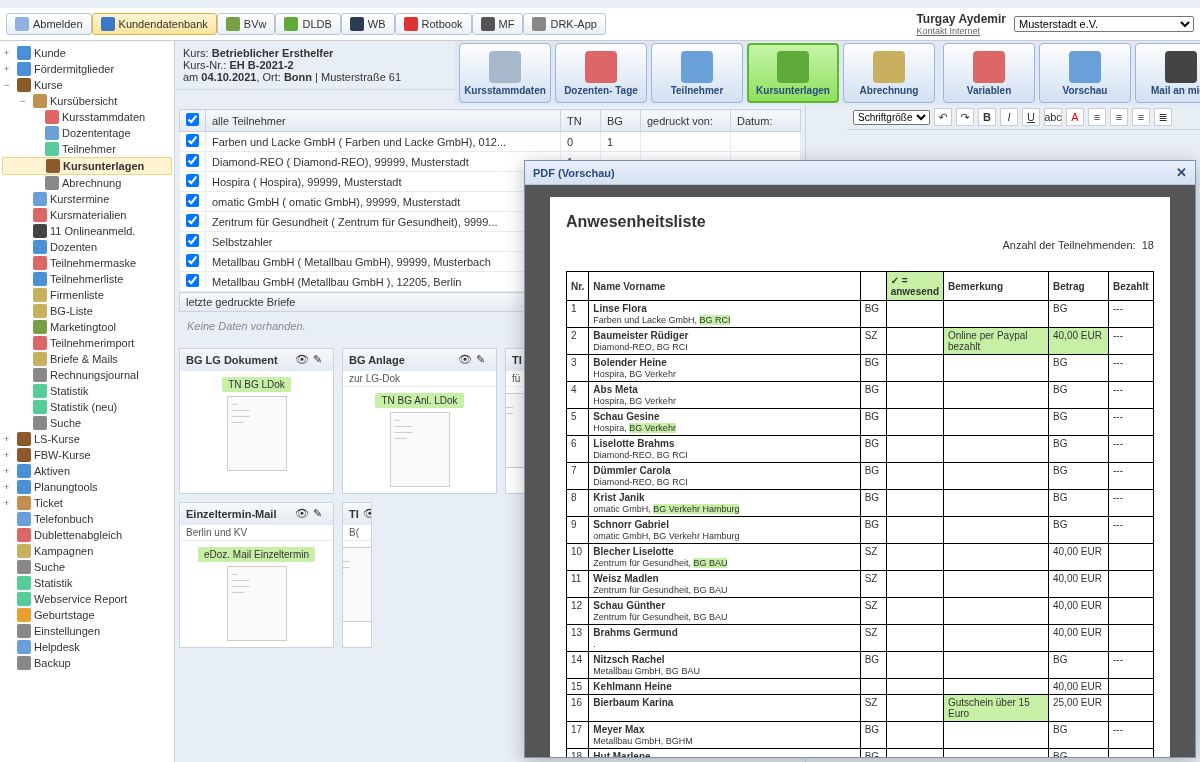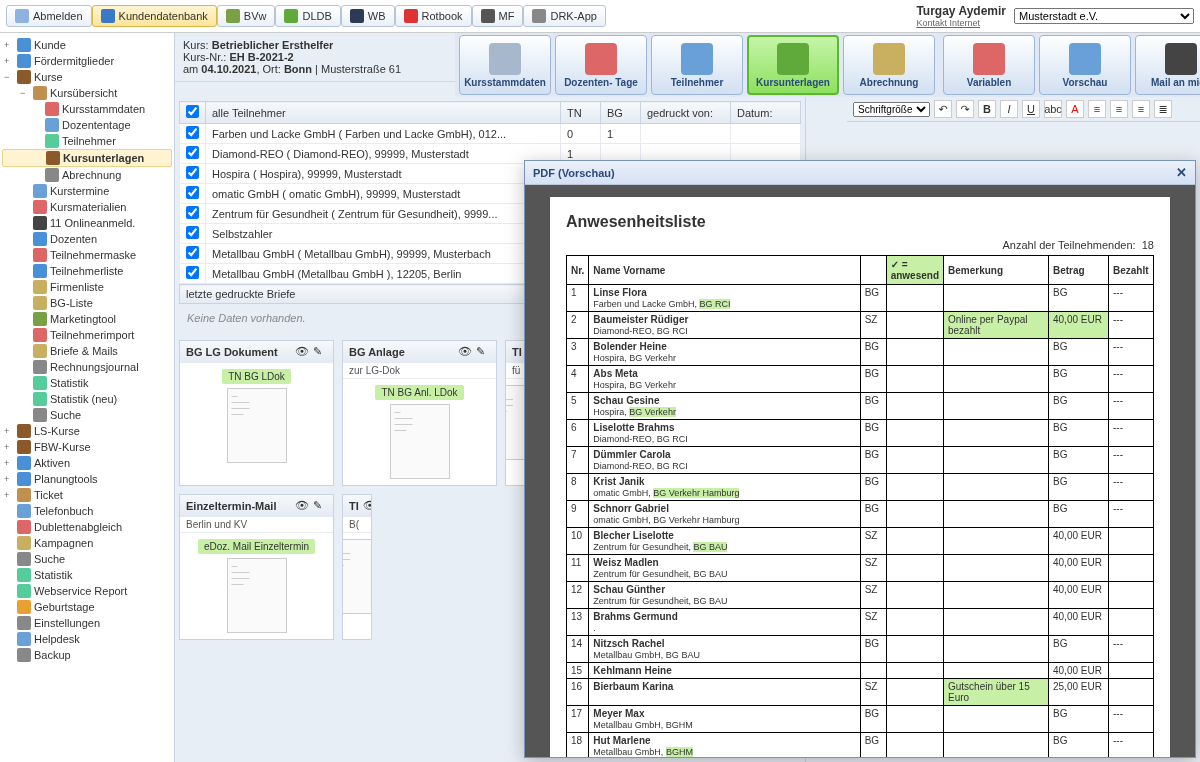--- a/index.html
+++ b/index.html
@@ -1,17 +1,17 @@
 <!DOCTYPE html>
 <html><head>
 <meta charset="utf-8">
 <style>
 * { box-sizing: border-box; margin: 0; padding: 0; }
 body { font-family: Arial, sans-serif; font-size: 11px; background: #e8eef5; color: #333; width:1200px; height:762px; overflow:hidden; position:relative;}
-.topbar { display:flex; align-items:center; gap:8px; padding:4px 6px; background:#fff; border-bottom:1px solid #ccc; }
+.topbar { display:flex; align-items:center; gap:8px; padding:4px 6px; background:#fff; border-bottom:1px solid #ccc;margin-top:8px; }
 .topbar .btn { border:1px solid #b8c5d6; background:linear-gradient(#fff,#eaf0f8); padding:3px 8px; border-radius:3px; display:inline-flex; align-items:center; gap:4px; cursor:pointer; font-size:11px;}
 .topbar .btn.sel { background:linear-gradient(#fef5d4,#fce49a); border-color:#d6b84a;}
 .topbar .btn .ic { width:14px; height:14px; display:inline-block; border-radius:2px;}
 .userblock { margin-left:auto; display:flex; align-items:center; gap:8px; }
 .userblock .nm { font-weight:bold; font-size:12px; }
 .userblock .sub { font-size:9px; color:#666;text-decoration:underline;}
 .userblock select { font-size:11px; width:180px;}
 .main { display:flex; height:calc(100% - 30px);}
 .sidebar { width:175px; background:#fff; border-right:1px solid #c8d2e0; overflow-y:auto; padding:4px 2px; font-size:11px;}
 .tree-item { display:flex; align-items:center; gap:3px; padding:1px 2px; cursor:pointer; white-space:nowrap;}
@@ -51,21 +51,21 @@
 .editbar { display:flex; gap:4px; padding:3px 6px; border-bottom:1px solid #c8d2e0; align-items:center; font-size:10px;margin-left:41px;}
 .editbar select{ font-size:10px;}
 .editbar .eb { width:18px; height:18px; border:1px solid #ccc; background:#fff; display:flex; align-items:center; justify-content:center; cursor:pointer; font-size:11px;}
 
 .pdf-window { position:absolute; left:524px; top:160px; width:672px; height:598px; border:1px solid #7a94b8; background:#fff; box-shadow:0 4px 18px rgba(0,0,0,0.25); display:flex; flex-direction:column; z-index:100;}
 .pdf-titlebar { background:linear-gradient(#eaf0fa,#d5e1f2); padding:4px 8px; font-weight:bold; color:#2a4a7a; display:flex; align-items:center; border-bottom:1px solid #b8c5d6;}
 .pdf-titlebar .x { margin-left:auto; cursor:pointer; font-size:13px;}
 .pdf-body { flex:1; background:#555; padding:12px; overflow:auto;}
 .pdf-page { background:#fff; padding:16px; width:620px; margin:0 auto;}
 .pdf-page h2 { font-size:16px; margin-bottom:8px;}
-.anz { text-align:right; font-size:11px; margin-bottom:4px;}
+.anz { text-align:right; font-size:11px; margin-bottom:20px;}
 .attbl { border-collapse:collapse; width:100%; font-size:10px;}
 .attbl th { border:1px solid #000; padding:3px 4px; background:#fff; text-align:left; font-weight:bold; font-size:10px;}
 .attbl th.anw { background:#c7f0a6;}
 .attbl td { border:1px solid #000; padding:2px 4px; vertical-align:top;}
 .attbl .sub { font-size:9px; color:#333;}
 .hl { background:#c7f0a6;}
 input[type=checkbox]{ margin:0;}
 </style>
 </head>
 <body>

